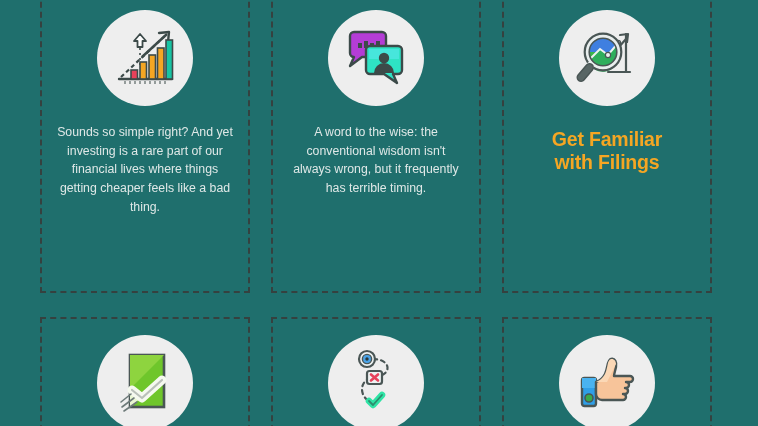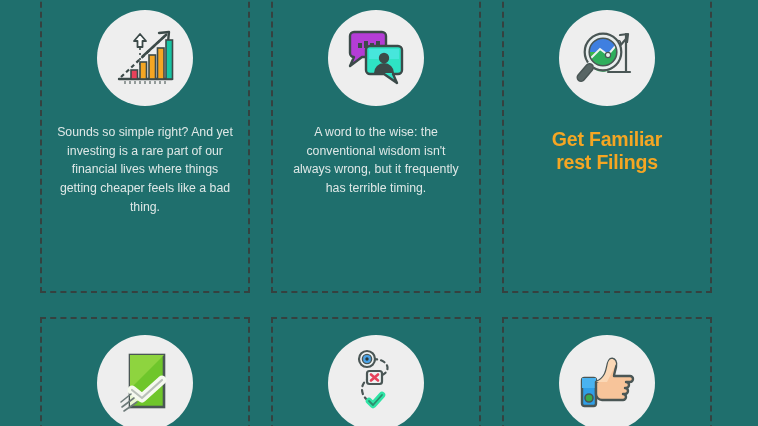--- a/index.html
+++ b/index.html
@@ -175,21 +175,21 @@
             <circle cx="29" cy="26" r="18.3" fill="none" stroke="#4a5655" stroke-width="2.2"></circle>
             <circle cx="29" cy="26" r="13.8" fill="none" stroke="#4a5655" stroke-width="1.6"></circle>
 
             <path d="M16 40 L8 50" stroke="#e9eeee" stroke-width="8" stroke-linecap="round"></path>
             <path d="M16 40 L8 50" stroke="#4a5655" stroke-width="10" stroke-linecap="round" opacity="0"></path>
             <path d="M15.5 41.5 L7 51.5" stroke="#4a5655" stroke-width="9" stroke-linecap="round"></path>
             <path d="M15.5 41.5 L7 51.5" stroke="#596665" stroke-width="6" stroke-linecap="round"></path>
           </svg>
         </div>
         <div class="card-title">Get Familiar
-rest Filings</div>
+with Filings</div>
       </div>
     </div>
 
     <div class="card-row card-row-2">
 
       <div class="card">
         <div class="icon-circle">
           <svg width="60" height="66" viewBox="0 0 60 66">
             <rect x="15" y="5" width="34" height="52" fill="#6fc62b" stroke="#4a5655" stroke-width="2.6"></rect>
             <path d="M15 5 L49 5 L15 39 Z" fill="#8ed43f"></path>

